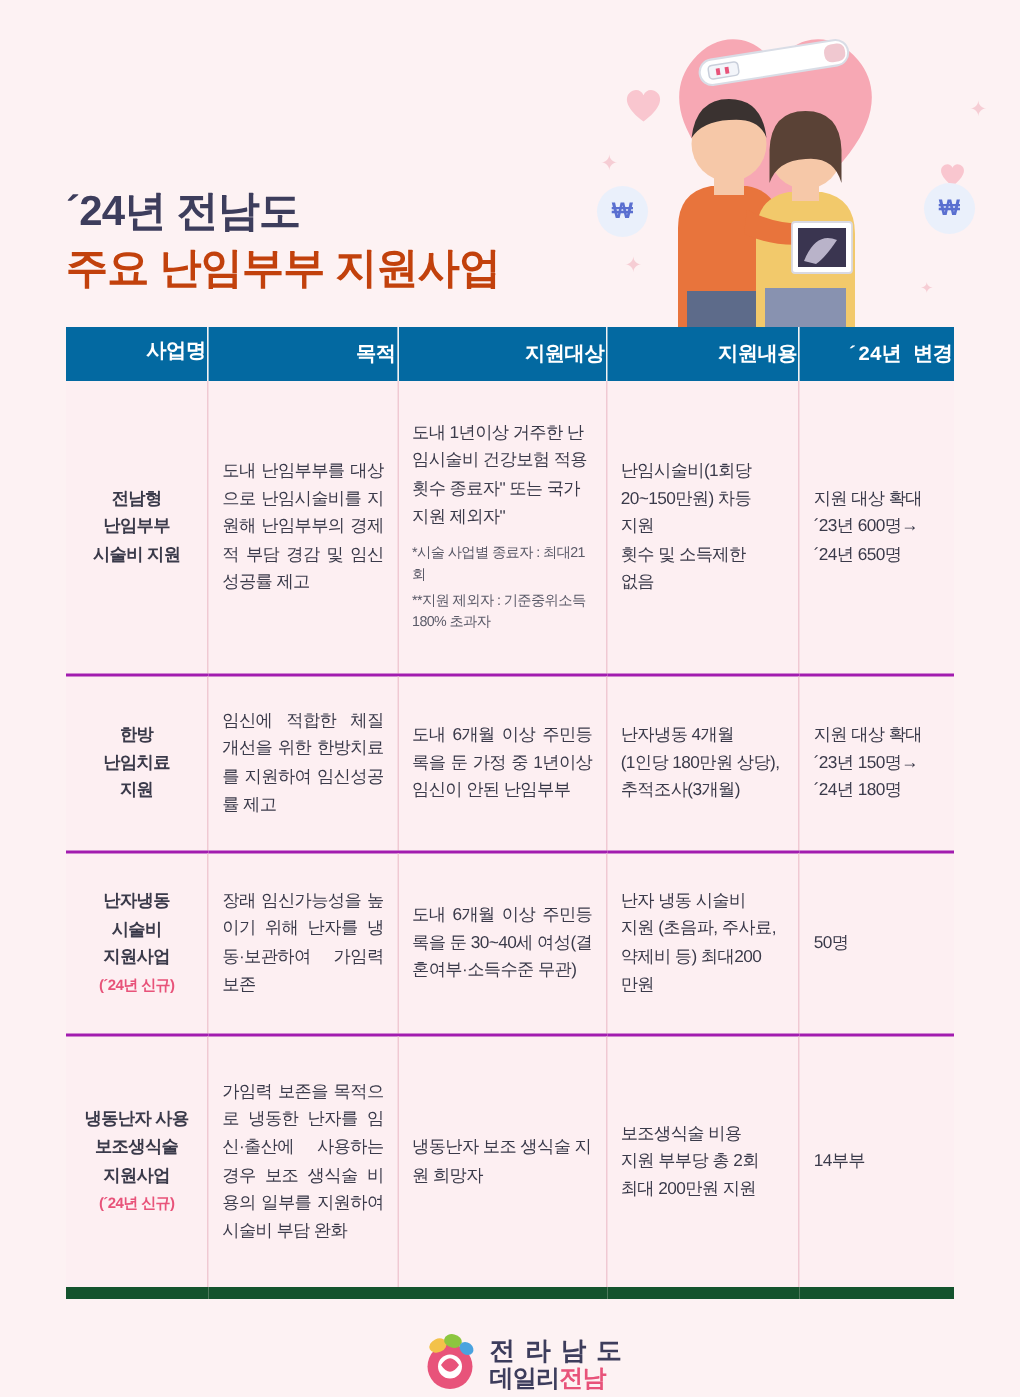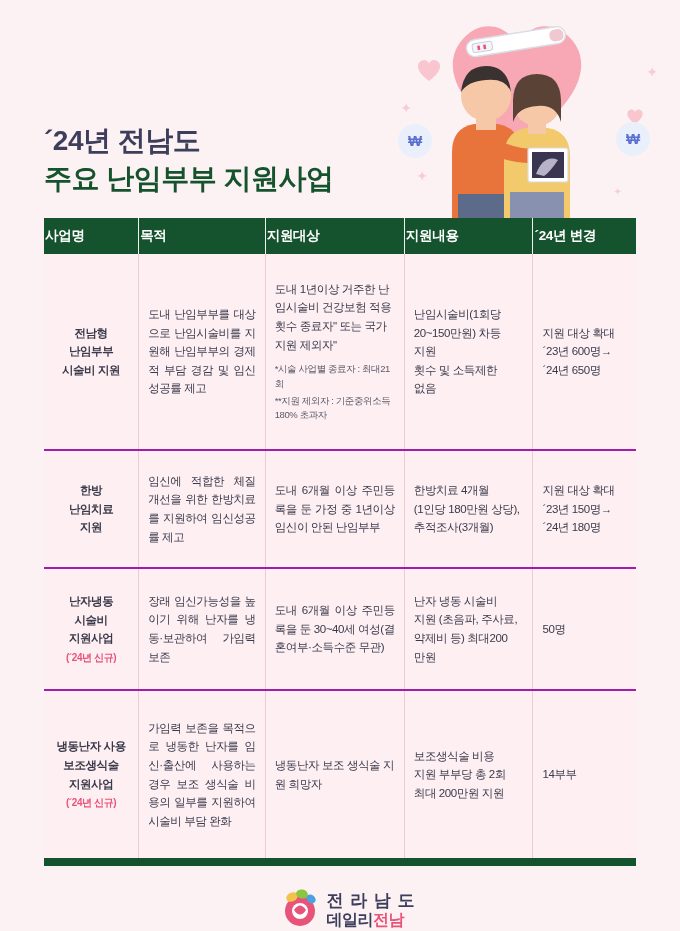--- a/index.html
+++ b/index.html
@@ -31,21 +31,21 @@
   .title-line1 {
     font-size: 28px;
     font-weight: bold;
     color: #3d3d5c;
     letter-spacing: -0.5px;
     line-height: 1.35;
   }
   .title-line2 {
     font-size: 28px;
     font-weight: bold;
-    color: #14532d;
+    color: #c2410c;
     letter-spacing: -0.5px;
     line-height: 1.35;
   }
 
   
   .heart-big {
     position: absolute;
     right: 88px;
     top: 14px;
     width: 150px;
@@ -110,28 +110,29 @@
   .table-wrap {
     margin: 0 44px;
     position: relative;
   }
   table.main-table {
     width: 592px;
     border-collapse: collapse;
     table-layout: fixed;
   }
   table.main-table thead th {
-    background: #14532d;
+    background: #0369a1;
     color: #ffffff;
     font-size: 13.5px;
     font-weight: bold;
     height: 34px;
-    text-align: left;
+    text-align: right;
     border-right: 1px solid #f2f2f2;
     letter-spacing: -0.3px;
+    font-family: Liberation Mono, monospace;
   }
   table.main-table thead th:last-child { border-right: none; }
 
   table.main-table td {
     border-bottom: 2px solid #a21caf;
     border-right: 1px solid #f0c9d3;
     vertical-align: middle;
     font-size: 11.5px;
     color: #3a3a4a;
     line-height: 1.62;
@@ -303,21 +304,21 @@
 
       <tr style="height:118px;">
         <td class="col-name">
           <div>한방</div>
           <div>난임치료</div>
           <div>지원</div>
         </td>
         <td class="col-purpose justify">임신에 적합한 체질 개선을 위한 한방치료를 지원하여 임신성공률 제고</td>
         <td class="col-target justify">도내 6개월 이상 주민등록을 둔 가정 중 1년이상 임신이 안된 난임부부</td>
         <td class="col-content">
-          <div>한방치료 4개월</div>
+          <div>난자냉동 4개월</div>
           <div>(1인당 180만원 상당),</div>
           <div>추적조사(3개월)</div>
         </td>
         <td class="col-change">
           <div>지원 대상 확대</div>
           <div>´23년 150명→</div>
           <div>´24년 180명</div>
         </td>
       </tr>
 

